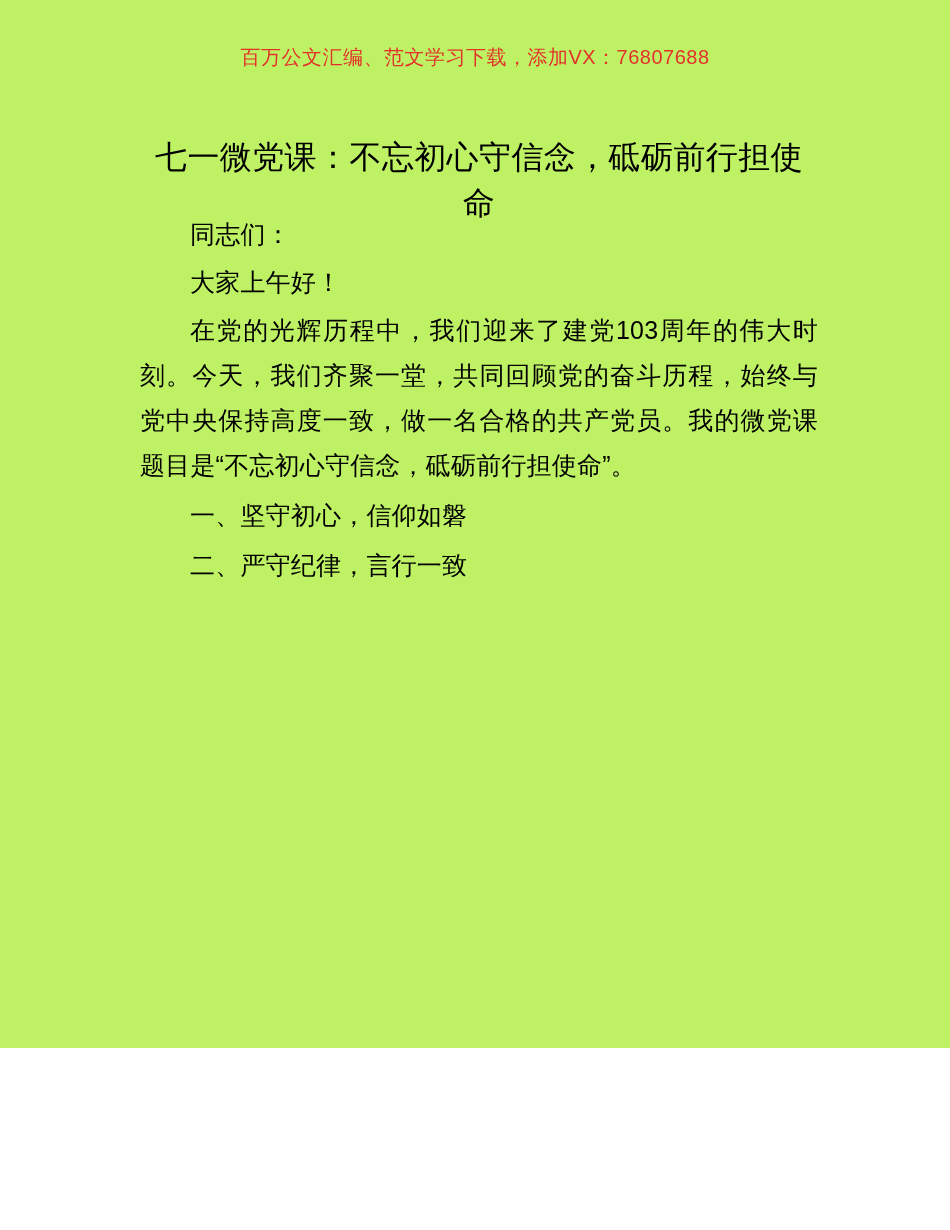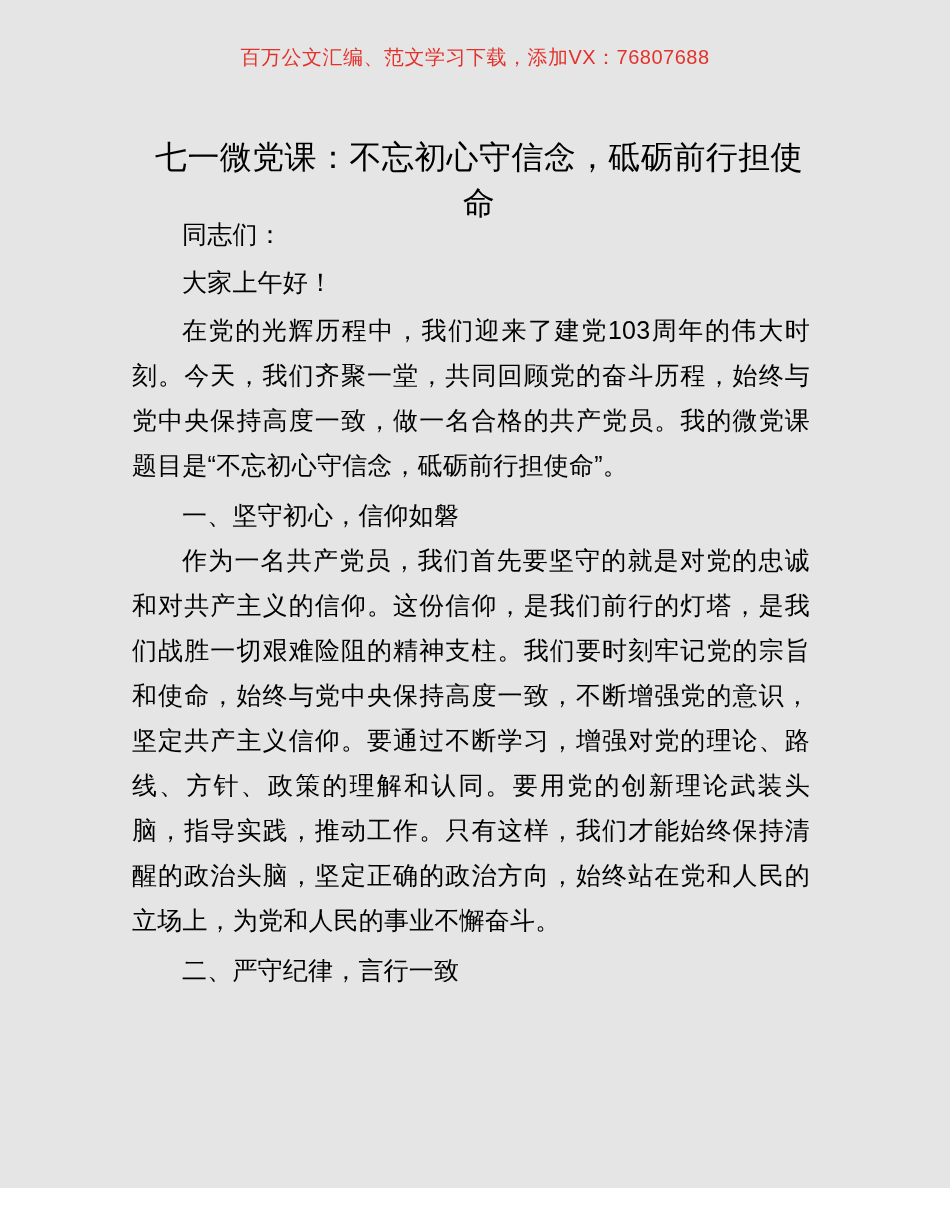--- a/index.html
+++ b/index.html
@@ -10,25 +10,25 @@
   body {
     width: 950px;
     height: 1230px;
     font-family: "Liberation Sans", "DejaVu Sans", sans-serif;
     color: #000000;
     overflow: hidden;
     position: relative;
   }
   .page {
     width: 950px;
-    height: 1188px;
+    height: 1048px;
     box-sizing: border-box;
     padding: 17px;
     position: relative;
-    background: #e5e5e5;
+    background: #bef264;
   }
   .watermark-header {
     position: absolute;
     top: 44px;
     left: 0;
     width: 950px;
     text-align: center;
     font-size: 20px;
     line-height: 26px;
     letter-spacing: 0.5px;
@@ -44,21 +44,21 @@
     text-align: center;
     font-size: 32px;
     line-height: 46px;
     font-weight: 400;
     letter-spacing: 0.4px;
     color: #000000;
   }
   .body-block {
     position: absolute;
     top: 212px;
-    left: 132px;
+    left: 140px;
     width: 678px;
   }
   .para {
     font-size: 25px;
     line-height: 45px;
     text-align: justify;
     text-justify: inter-character;
     letter-spacing: 0.2px;
     margin: 0 0 0 0;
     color: #000000;
@@ -91,20 +91,19 @@
   <div class="body-block">
 
     <p class="para indent">同志们：</p>
 
     <p class="para indent spaced">大家上午好！</p>
 
     <p class="para indent spaced">在党的光辉历程中，我们迎来了建党103周年的伟大时刻。今天，我们齐聚一堂，共同回顾党的奋斗历程，始终与党中央保持高度一致，做一名合格的共产党员。我的微党课题目是“不忘初心守信念，砥砺前行担使命”。</p>
 
     <p class="heading">一、坚守初心，信仰如磐</p>
 
-    <p class="para indent">作为一名共产党员，我们首先要坚守的就是对党的忠诚和对共产主义的信仰。这份信仰，是我们前行的灯塔，是我们战胜一切艰难险阻的精神支柱。我们要时刻牢记党的宗旨和使命，始终与党中央保持高度一致，不断增强党的意识，坚定共产主义信仰。要通过不断学习，增强对党的理论、路线、方针、政策的理解和认同。要用党的创新理论武装头脑，指导实践，推动工作。只有这样，我们才能始终保持清醒的政治头脑，坚定正确的政治方向，始终站在党和人民的立场上，为党和人民的事业不懈奋斗。</p>
 
     <p class="heading">二、严守纪律，言行一致</p>
 
 
   </div>
 
 </div>
 
 </body></html>

